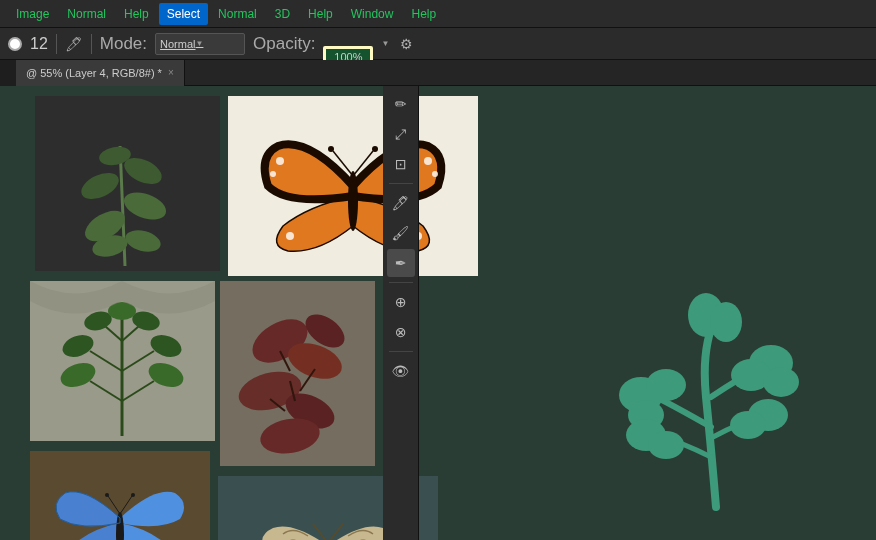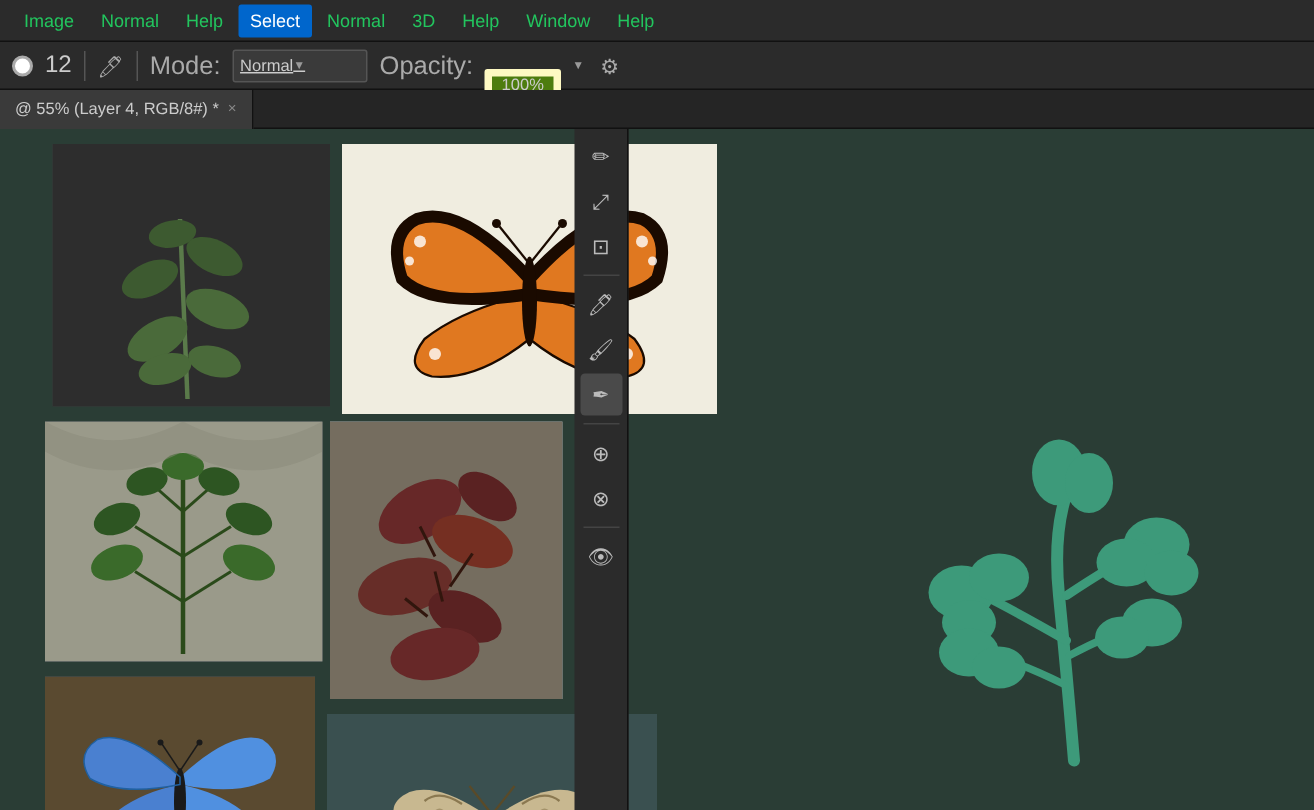--- a/index.html
+++ b/index.html
@@ -94,22 +94,22 @@
       display: flex;
       align-items: center;
       border-radius: 2px;
       text-decoration: underline;
     }
     .options-select-chevron {
       font-size: 8px;
       color: #999;
     }
     .options-opacity-val {
-      background: #4d7c0f;
-      border: 5px solid #fef9c3;
+      background: #14532d;
+      border: 3px solid #fef9c3;
       color: #ccc;
       font-size: 11px;
       padding: 2px 6px;
       height: 22px;
       min-width: 50px;
       display: flex;
       align-items: center;
       justify-content: center;
       border-radius: 2px;
       margin-top: 27px;
@@ -119,21 +119,21 @@
       height: 18px;
       color: #aaa;
       font-size: 14px;
       cursor: pointer;
     }
 
     
     .tab-bar {
       position: absolute;
       top: 60px;
-      left: 0;
+      left: 16px;
       right: 0;
       height: 26px;
       background: #252525;
       display: flex;
       align-items: center;
       padding: 0 0;
       z-index: 100;
       border-bottom: 1px solid #111;
     }
     .tab {

